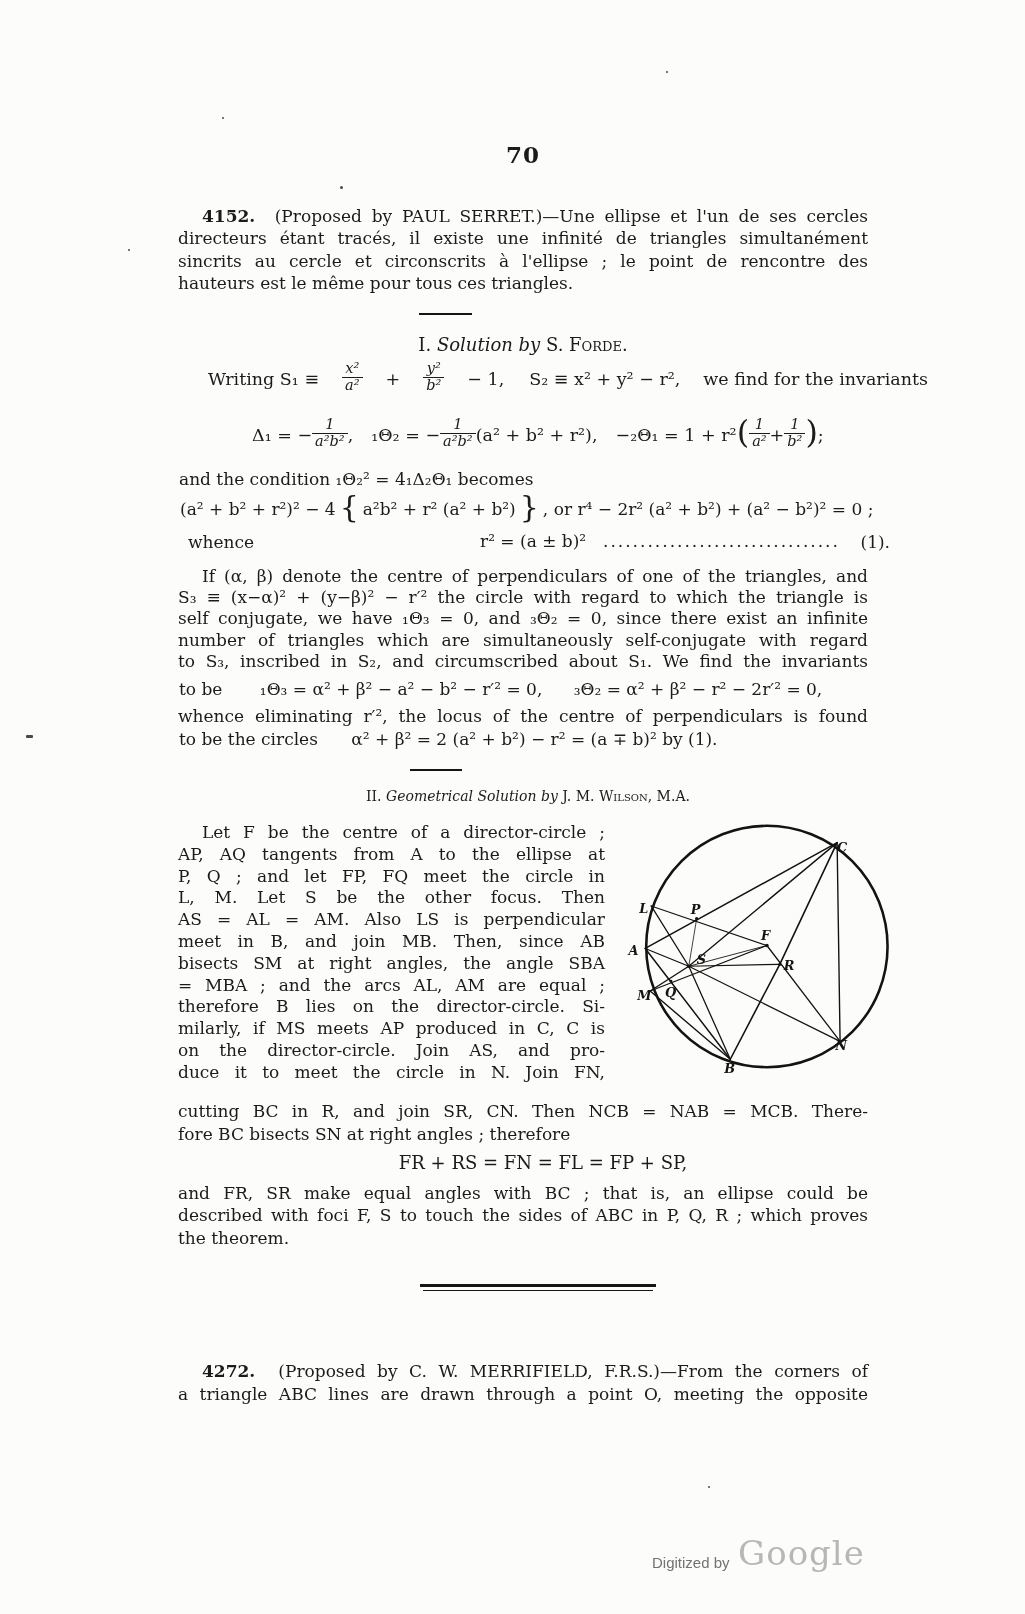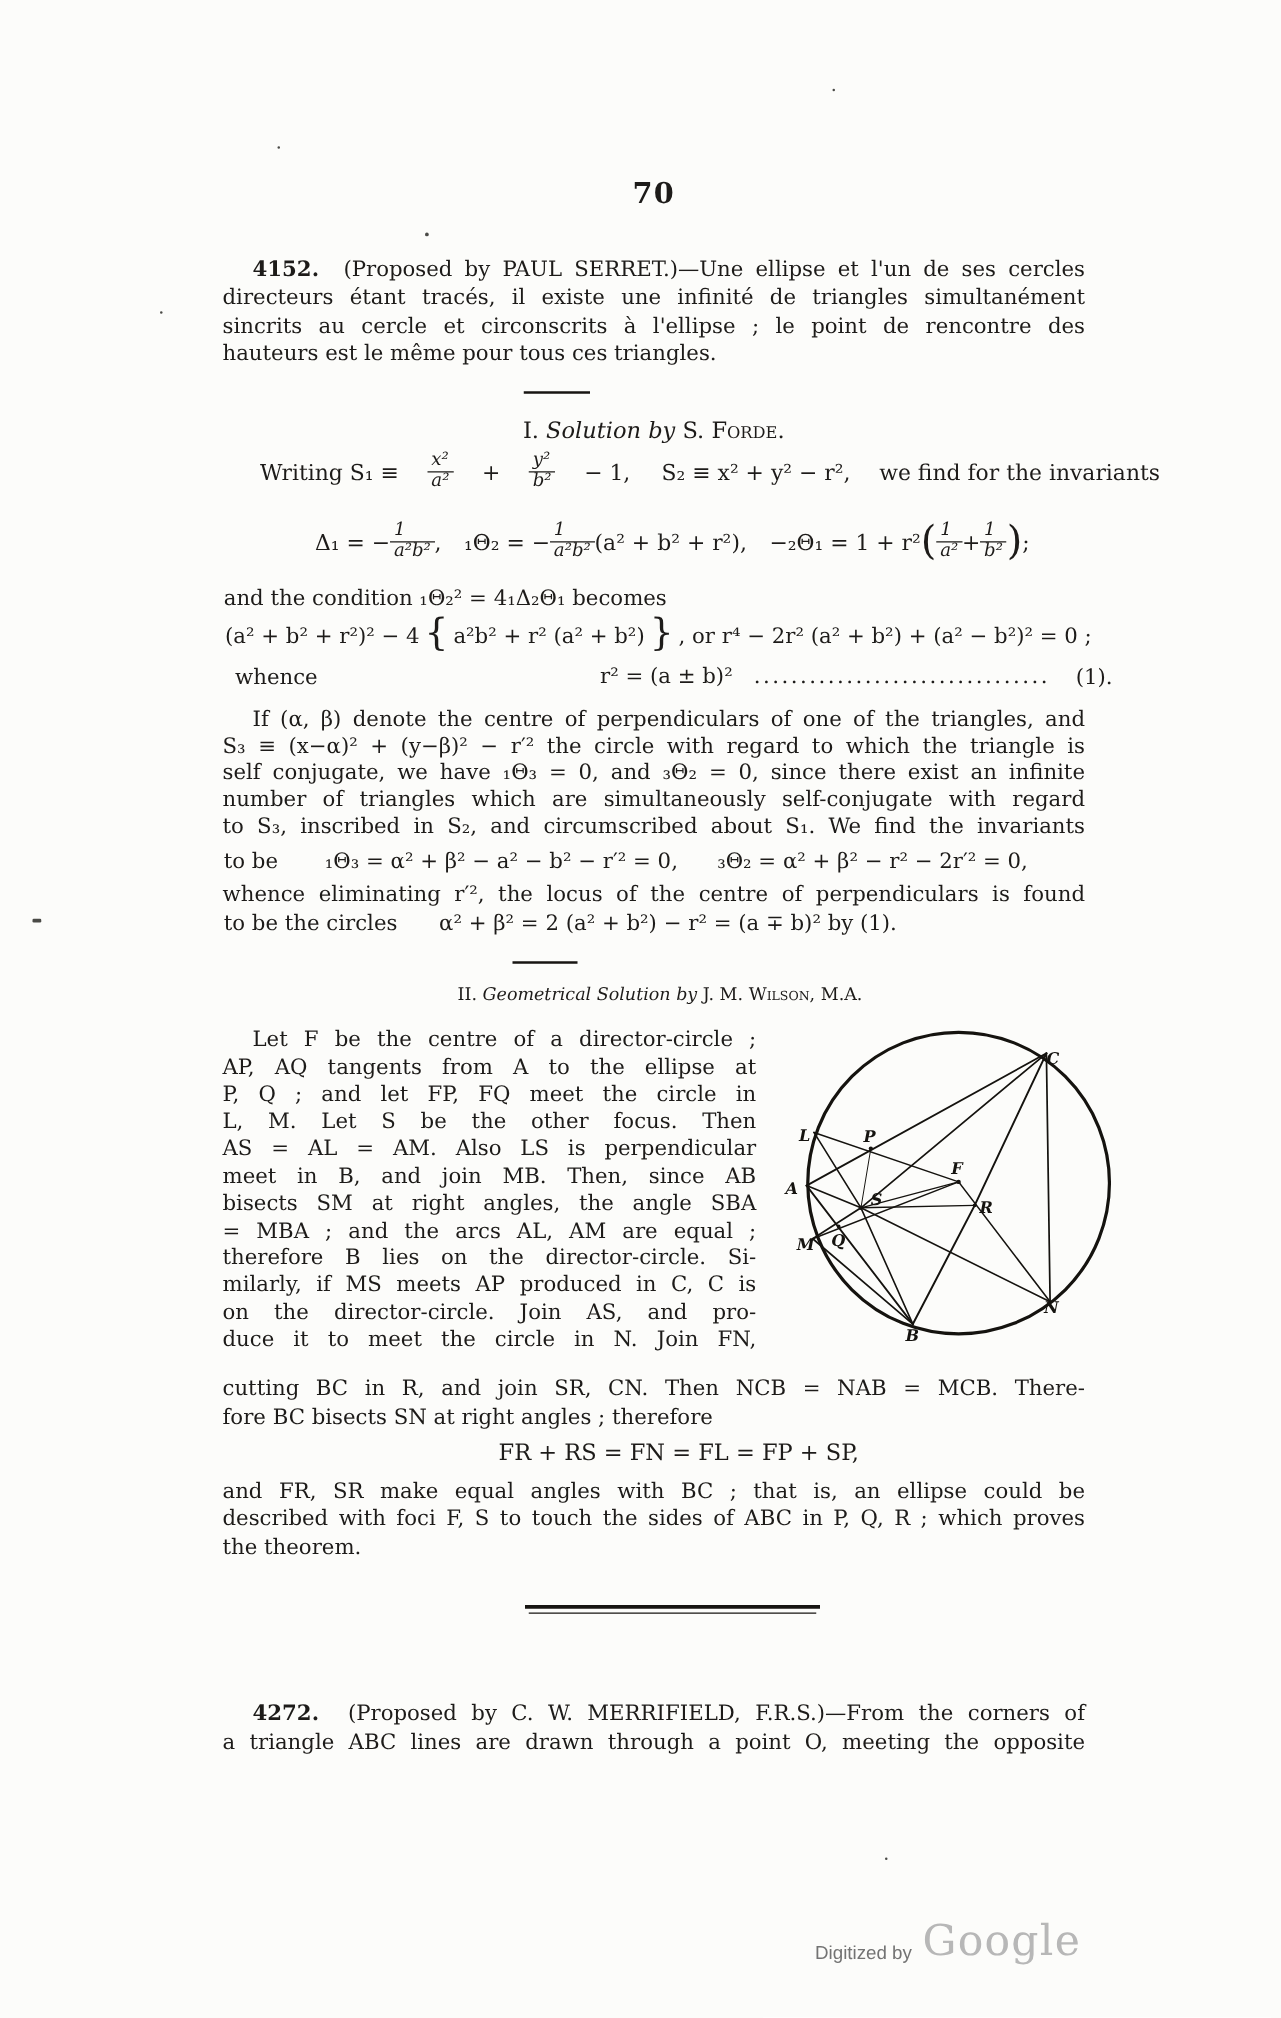--- a/index.html
+++ b/index.html
@@ -46,21 +46,21 @@
   #fc{top:1152px;left:178px;width:730px;text-align:center;font-size:18px;}
   #f3{top:1183px;left:178px;width:690px;font-size:17px;}
   #f4{top:1205px;left:178px;width:690px;font-size:17px;}
   #f5{top:1228px;left:178px;font-size:17px;}
   #rule3a{top:1284px;left:420px;width:236px;height:2.8px;}
   #rule3b{top:1290px;left:423px;width:230px;height:1.4px;}
   #p4272{top:1360px;left:178px;width:690px;font-size:17px;line-height:22.5px;}
   #wm-digitized{top:1554px;left:652px;font-family:"Liberation Sans",sans-serif;font-size:15px;color:#737373;}
   #wm-google{top:1533px;left:738px;font-size:34px;color:#b7b7b7;letter-spacing:1px;}
   
-  .frac{display:inline-block;vertical-align:middle;text-align:left;font-size:14.5px;line-height:1.08;position:relative;top:-2px;font-style:italic;}
+  .frac{display:inline-block;vertical-align:middle;text-align:center;font-size:14.5px;line-height:1.08;position:relative;top:-2px;font-style:italic;}
   .frac .fn{display:block;padding:0 3px;}
   .frac .fd{display:block;border-top:1.4px solid #1d1b19;padding:0 3px;}
   .bigp{font-size:32px;font-weight:300;vertical-align:middle;position:relative;top:-3px;line-height:1;}
   .bigb{font-size:30px;font-weight:300;vertical-align:middle;position:relative;top:-2px;line-height:1;}
   .sp1{margin-left:2px;} .sp2{margin-left:18px;}
   .speck{position:absolute;background:#4a4a46;border-radius:50%;}
   svg text{font-family:"DejaVu Serif",serif;font-style:italic;font-weight:bold;font-size:13px;fill:#15130f;}
 </style>
 </head>
 <body>

